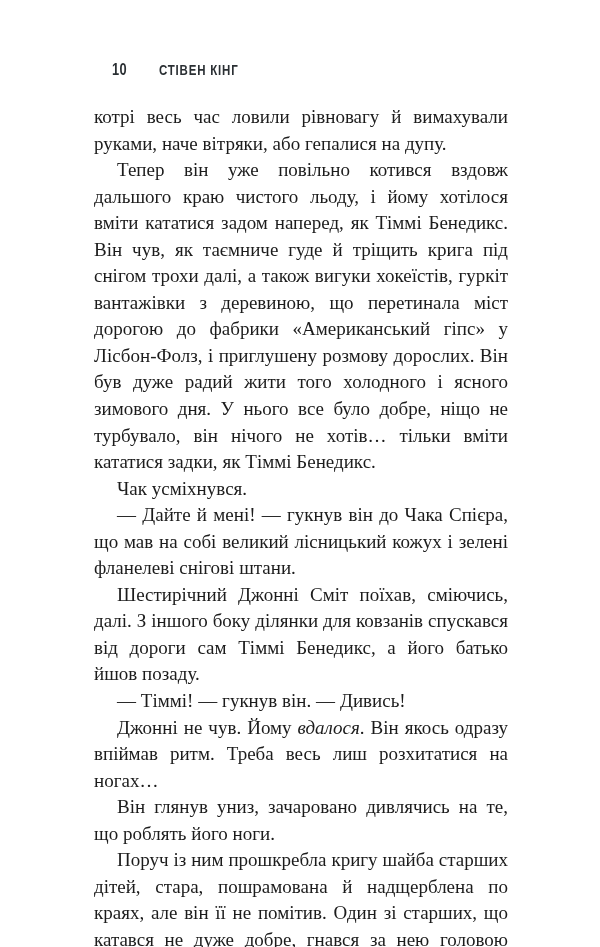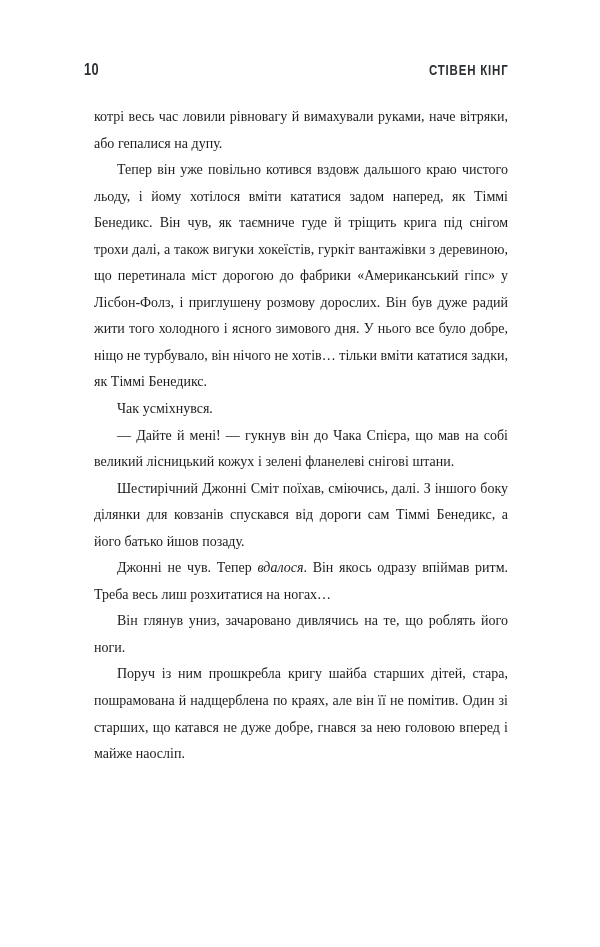--- a/index.html
+++ b/index.html
@@ -16,27 +16,26 @@
     background: #ffffff;
     overflow: hidden;
     box-sizing: border-box;
     font-family: "Liberation Serif", "DejaVu Serif", serif;
     color: #1c1c1c;
   }
 
   
   .running-head {
     position: absolute;
-    left: 84px;
+    left: 112px;
     right: 92px;
     top: 62px;
     height: 22px;
     display: flex;
     align-items: baseline;
-    justify-content: space-between;
   }
 
   .folio {
     font-family: "Liberation Sans", "DejaVu Sans", sans-serif;
     font-weight: bold;
     font-size: 16px;
     letter-spacing: 0.4px;
     color: #2a2f33;
     line-height: 1;
     transform: scaleX(0.80);
@@ -59,21 +58,21 @@
   
   .text-block {
     position: absolute;
     left: 94px;
     top: 104px;
     width: 414px;
   }
 
   .para {
     margin: 0;
-    font-size: 14px;
+    font-size: 19px;
     line-height: 26.55px;
     text-align: justify;
     text-justify: inter-word;
     text-indent: 23px;
     hyphens: manual;
     word-spacing: 0.1px;
   }
 
   .para.no-indent {
     text-indent: 0;
@@ -93,18 +92,19 @@
     <span class="folio">10</span>
     <span class="running-title">СТІВЕН КІНГ</span>
   </div>
 
   <div class="text-block">
     <p class="para no-indent">котрі весь час ловили рівновагу й вимахували руками, наче вітряки, або гепалися на дупу.</p>
     <p class="para">Тепер він уже повільно котився вздовж дальшого краю чистого льоду, і йому хотілося вміти кататися задом наперед, як Тіммі Бенедикс. Він чув, як таємниче гуде й тріщить крига під снігом трохи далі, а також вигуки хокеїстів, гуркіт вантажівки з деревиною, що перетинала міст дорогою до фабрики «Американський гіпс» у Лісбон-Фолз, і приглушену розмову дорослих. Він був дуже радий жити того холодного і ясного зимового дня. У нього все було добре, ніщо не турбувало, він нічого не хотів… тільки вміти кататися задки, як Тіммі Бенедикс.</p>
     <p class="para">Чак усміхнувся.</p>
     <p class="para">— Дайте й мені! — гукнув він до Чака Спієра, що мав на собі великий лісницький кожух і зелені фланелеві снігові штани.</p>
     <p class="para">Шестирічний Джонні Сміт поїхав, сміючись, далі. З іншого боку ділянки для ковзанів спускався від дороги сам Тіммі Бенедикс, а його батько йшов позаду.</p>
-    <p class="para"><span>Джонні не чув. Тепер </span><span class="it">вдалося</span><span>. Він якось одразу впіймав ритм. Треба весь лиш розхитатися на ногах…</span></p>
+    <p class="para">— Тіммі! — гукнув він. — Дивись!</p>
+    <p class="para"><span>Джонні не чув. Йому </span><span class="it">вдалося</span><span>. Він якось одразу впіймав ритм. Треба весь лиш розхитатися на ногах…</span></p>
     <p class="para">Він глянув униз, зачаровано дивлячись на те, що роблять його ноги.</p>
     <p class="para">Поруч із ним прошкребла кригу шайба старших дітей, стара, пошрамована й надщерблена по краях, але він її не помітив. Один зі старших, що катався не дуже добре, гнався за нею головою вперед і майже наосліп.</p>
   </div>
 
 </div>
 
 </body></html>

